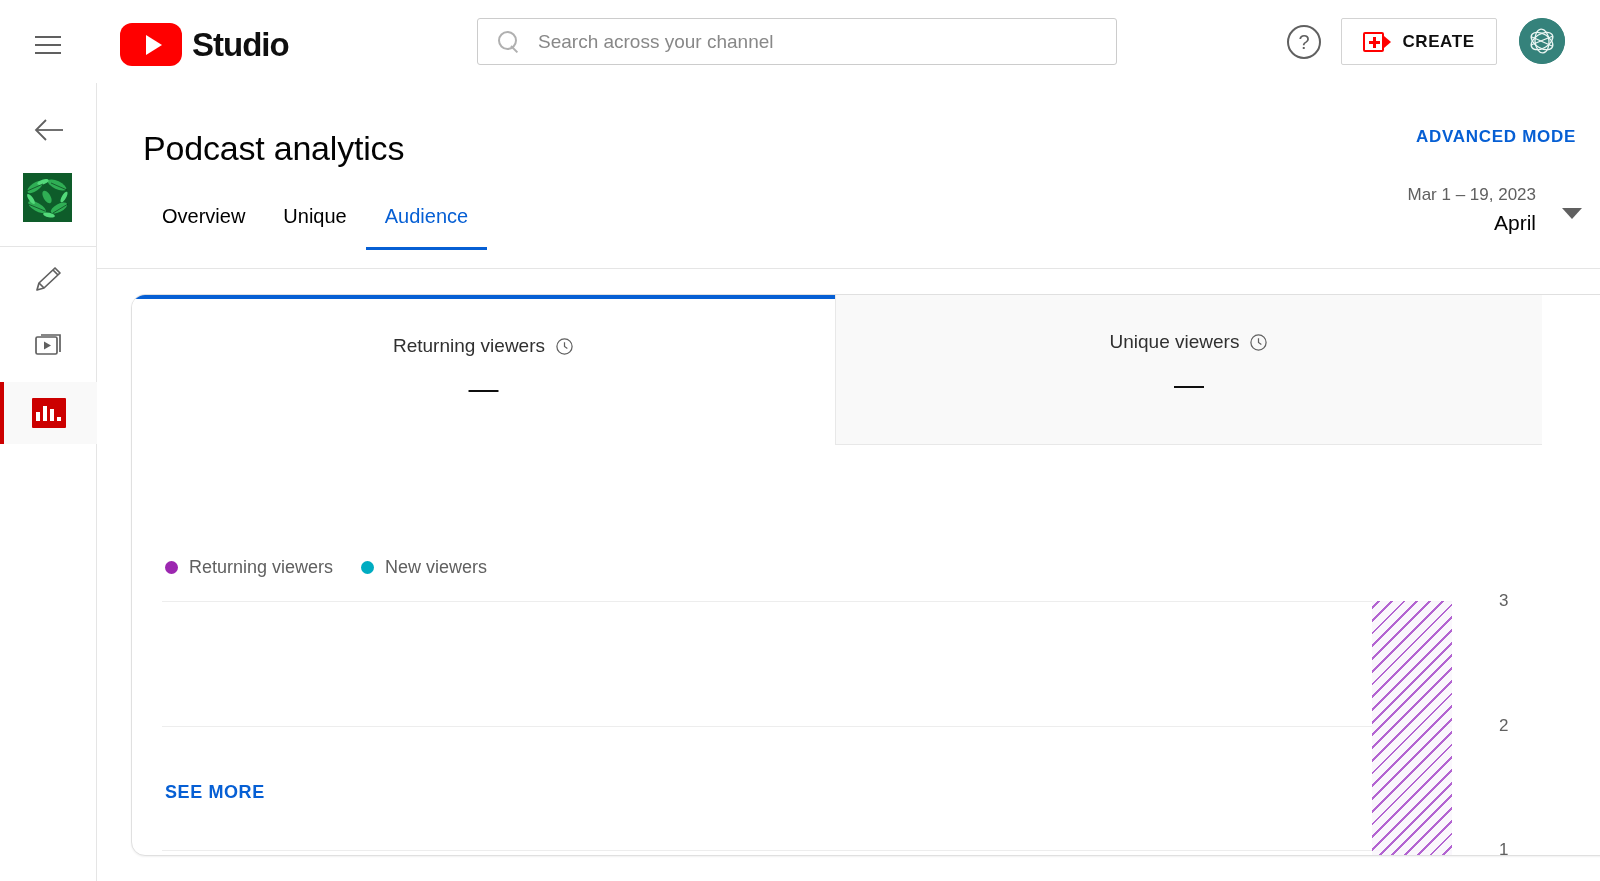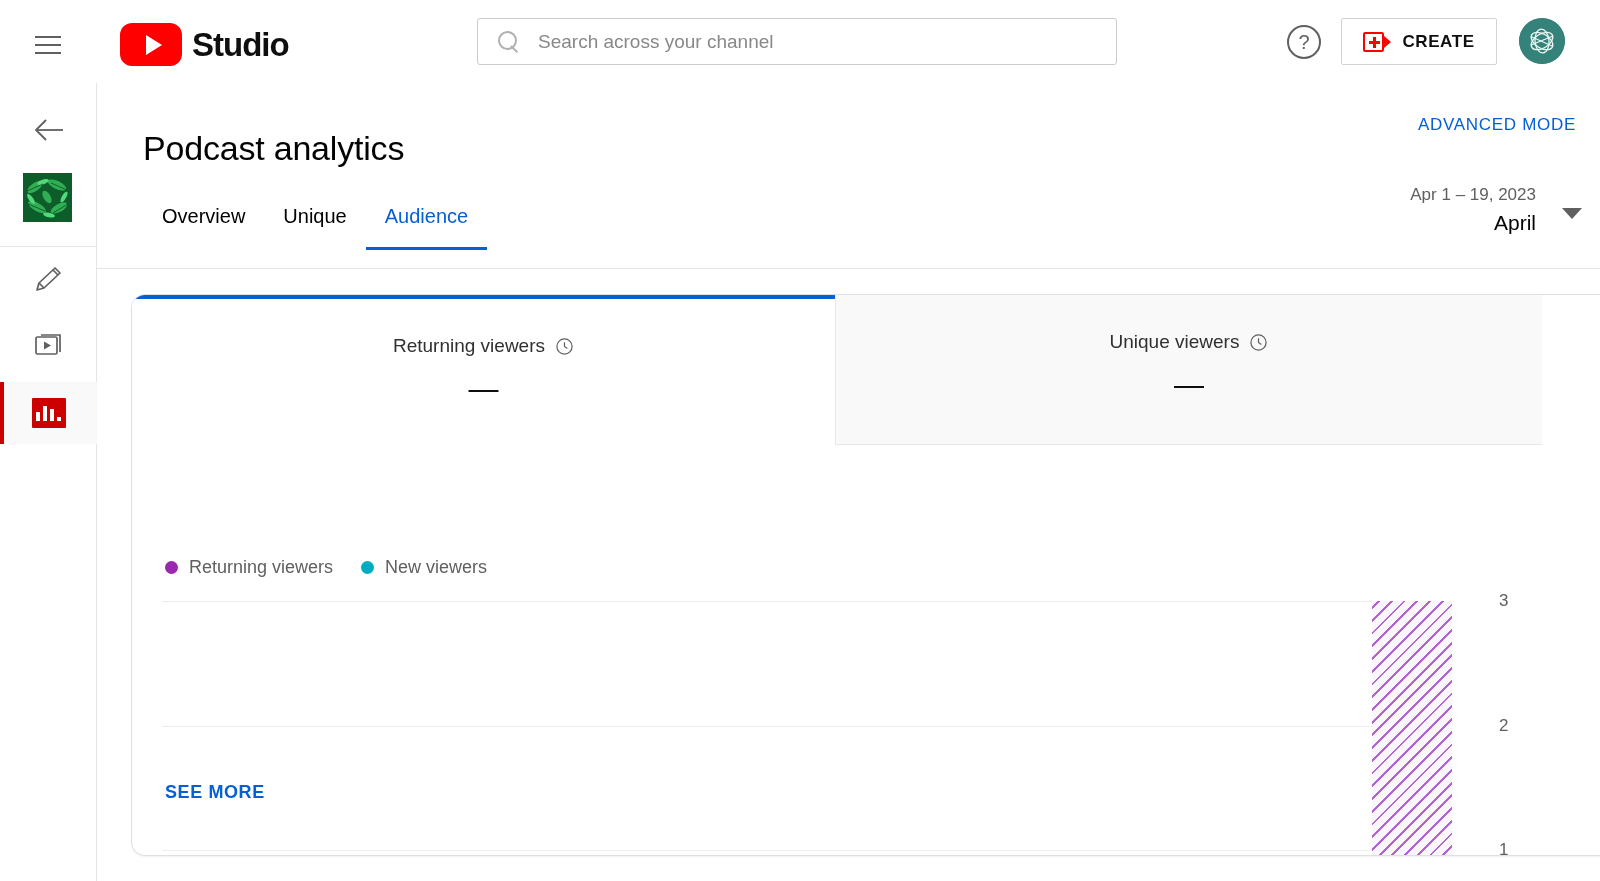--- a/index.html
+++ b/index.html
@@ -188,22 +188,22 @@
     position: absolute; left: 97px; top: 83px;
     width: 1503px; height: 798px;
     background: #ffffff;
   }
   .page-title {
     position: absolute; left: 46px; top: 46px;
     font-size: 34px; font-weight: normal; color: #030303;
     letter-spacing: -0.2px;
   }
   .advanced-mode {
-    position: absolute; right: 24px; top: 32px;
-    font-size: 17px; font-weight: normal; letter-spacing: 0.7px;
+    position: absolute; right: 24px; top: 44px;
+    font-size: 17px; font-weight: bold; letter-spacing: 0.7px;
     color: #065fd4; cursor: pointer;
   }
   .daterange {
     position: absolute; right: 64px; top: 99px;
     text-align: right; cursor: pointer;
   }
   .daterange .range {
     font-size: 17px; color: #606060; line-height: 26px;
   }
   .daterange .period {
@@ -425,21 +425,21 @@
   </div>
 </div>
 
 <div class="main">
 
   <div class="page-title">Podcast analytics</div>
 
   <div class="advanced-mode">ADVANCED MODE</div>
 
   <div class="daterange">
-    <div class="range">Apr 1 – 19, 2023</div>
+    <div class="range">Mar 1 – 19, 2023</div>
     <div class="period">April</div>
   </div>
   <div class="daterange-caret"></div>
 
   <div class="tabs">
     <div class="tab">Overview</div>
     <div class="tab">Unique</div>
     <div class="tab active">Audience</div>
   </div>
   <div class="tabs-underline"></div>

